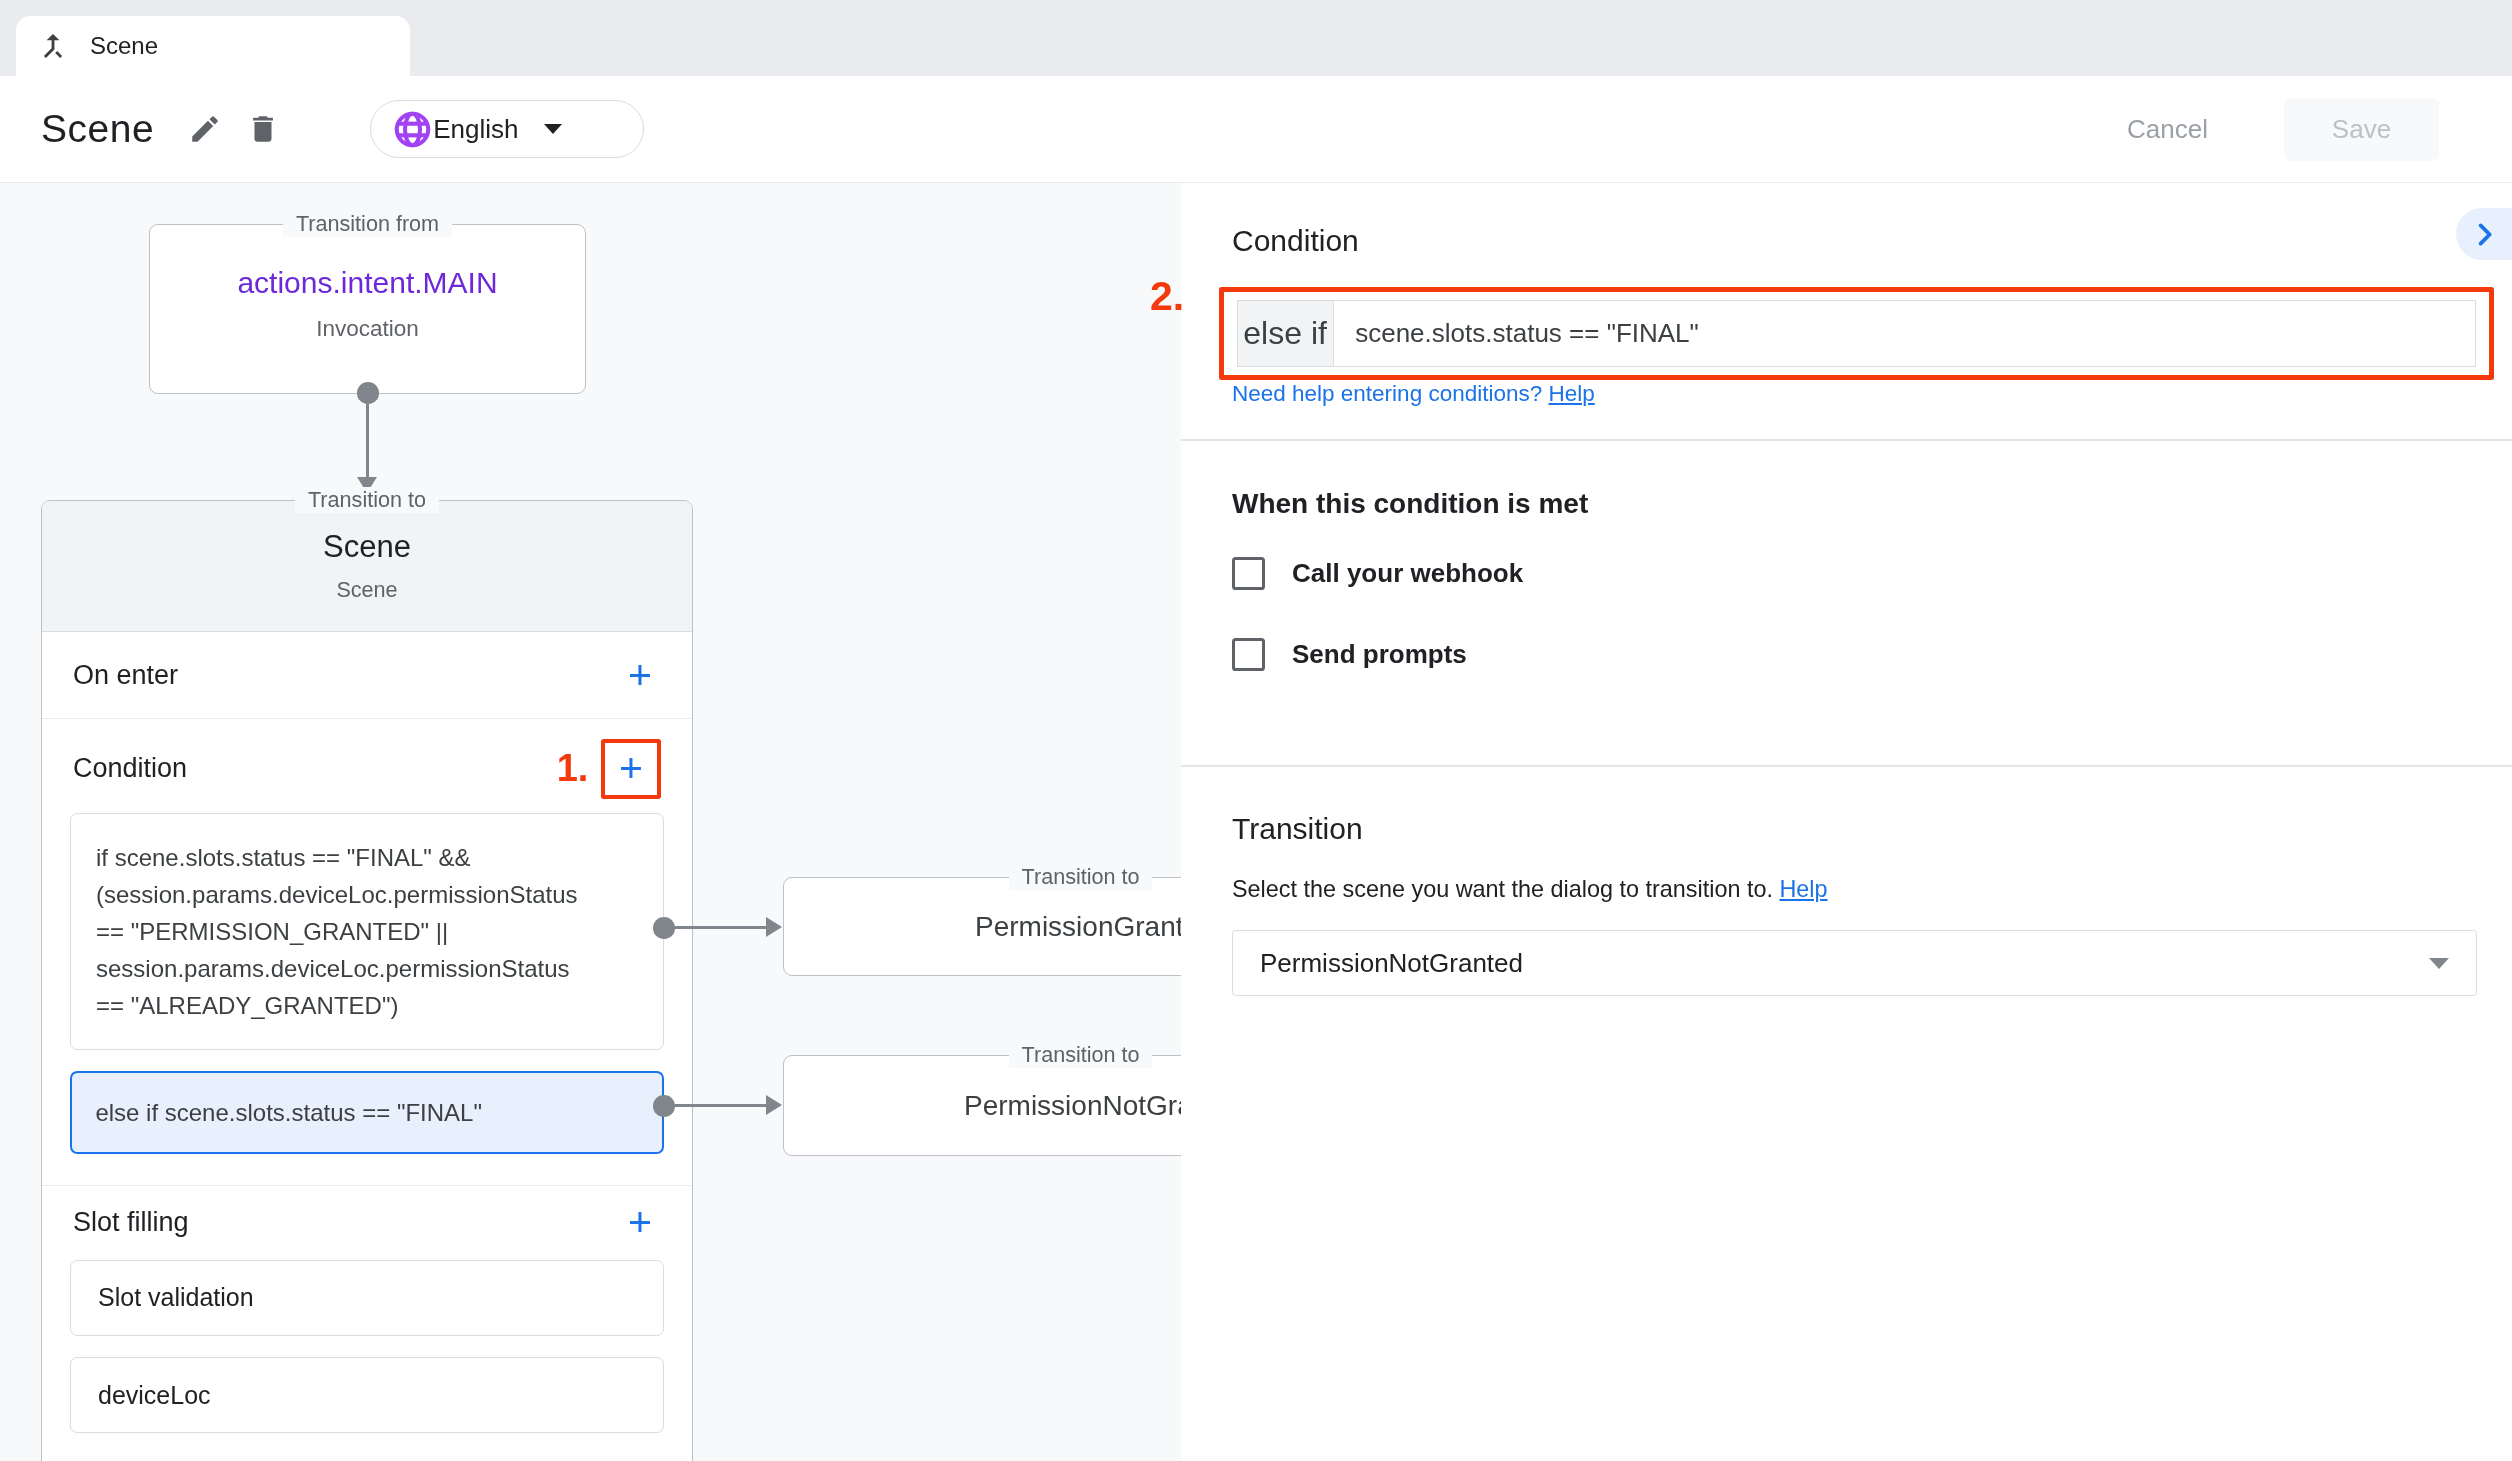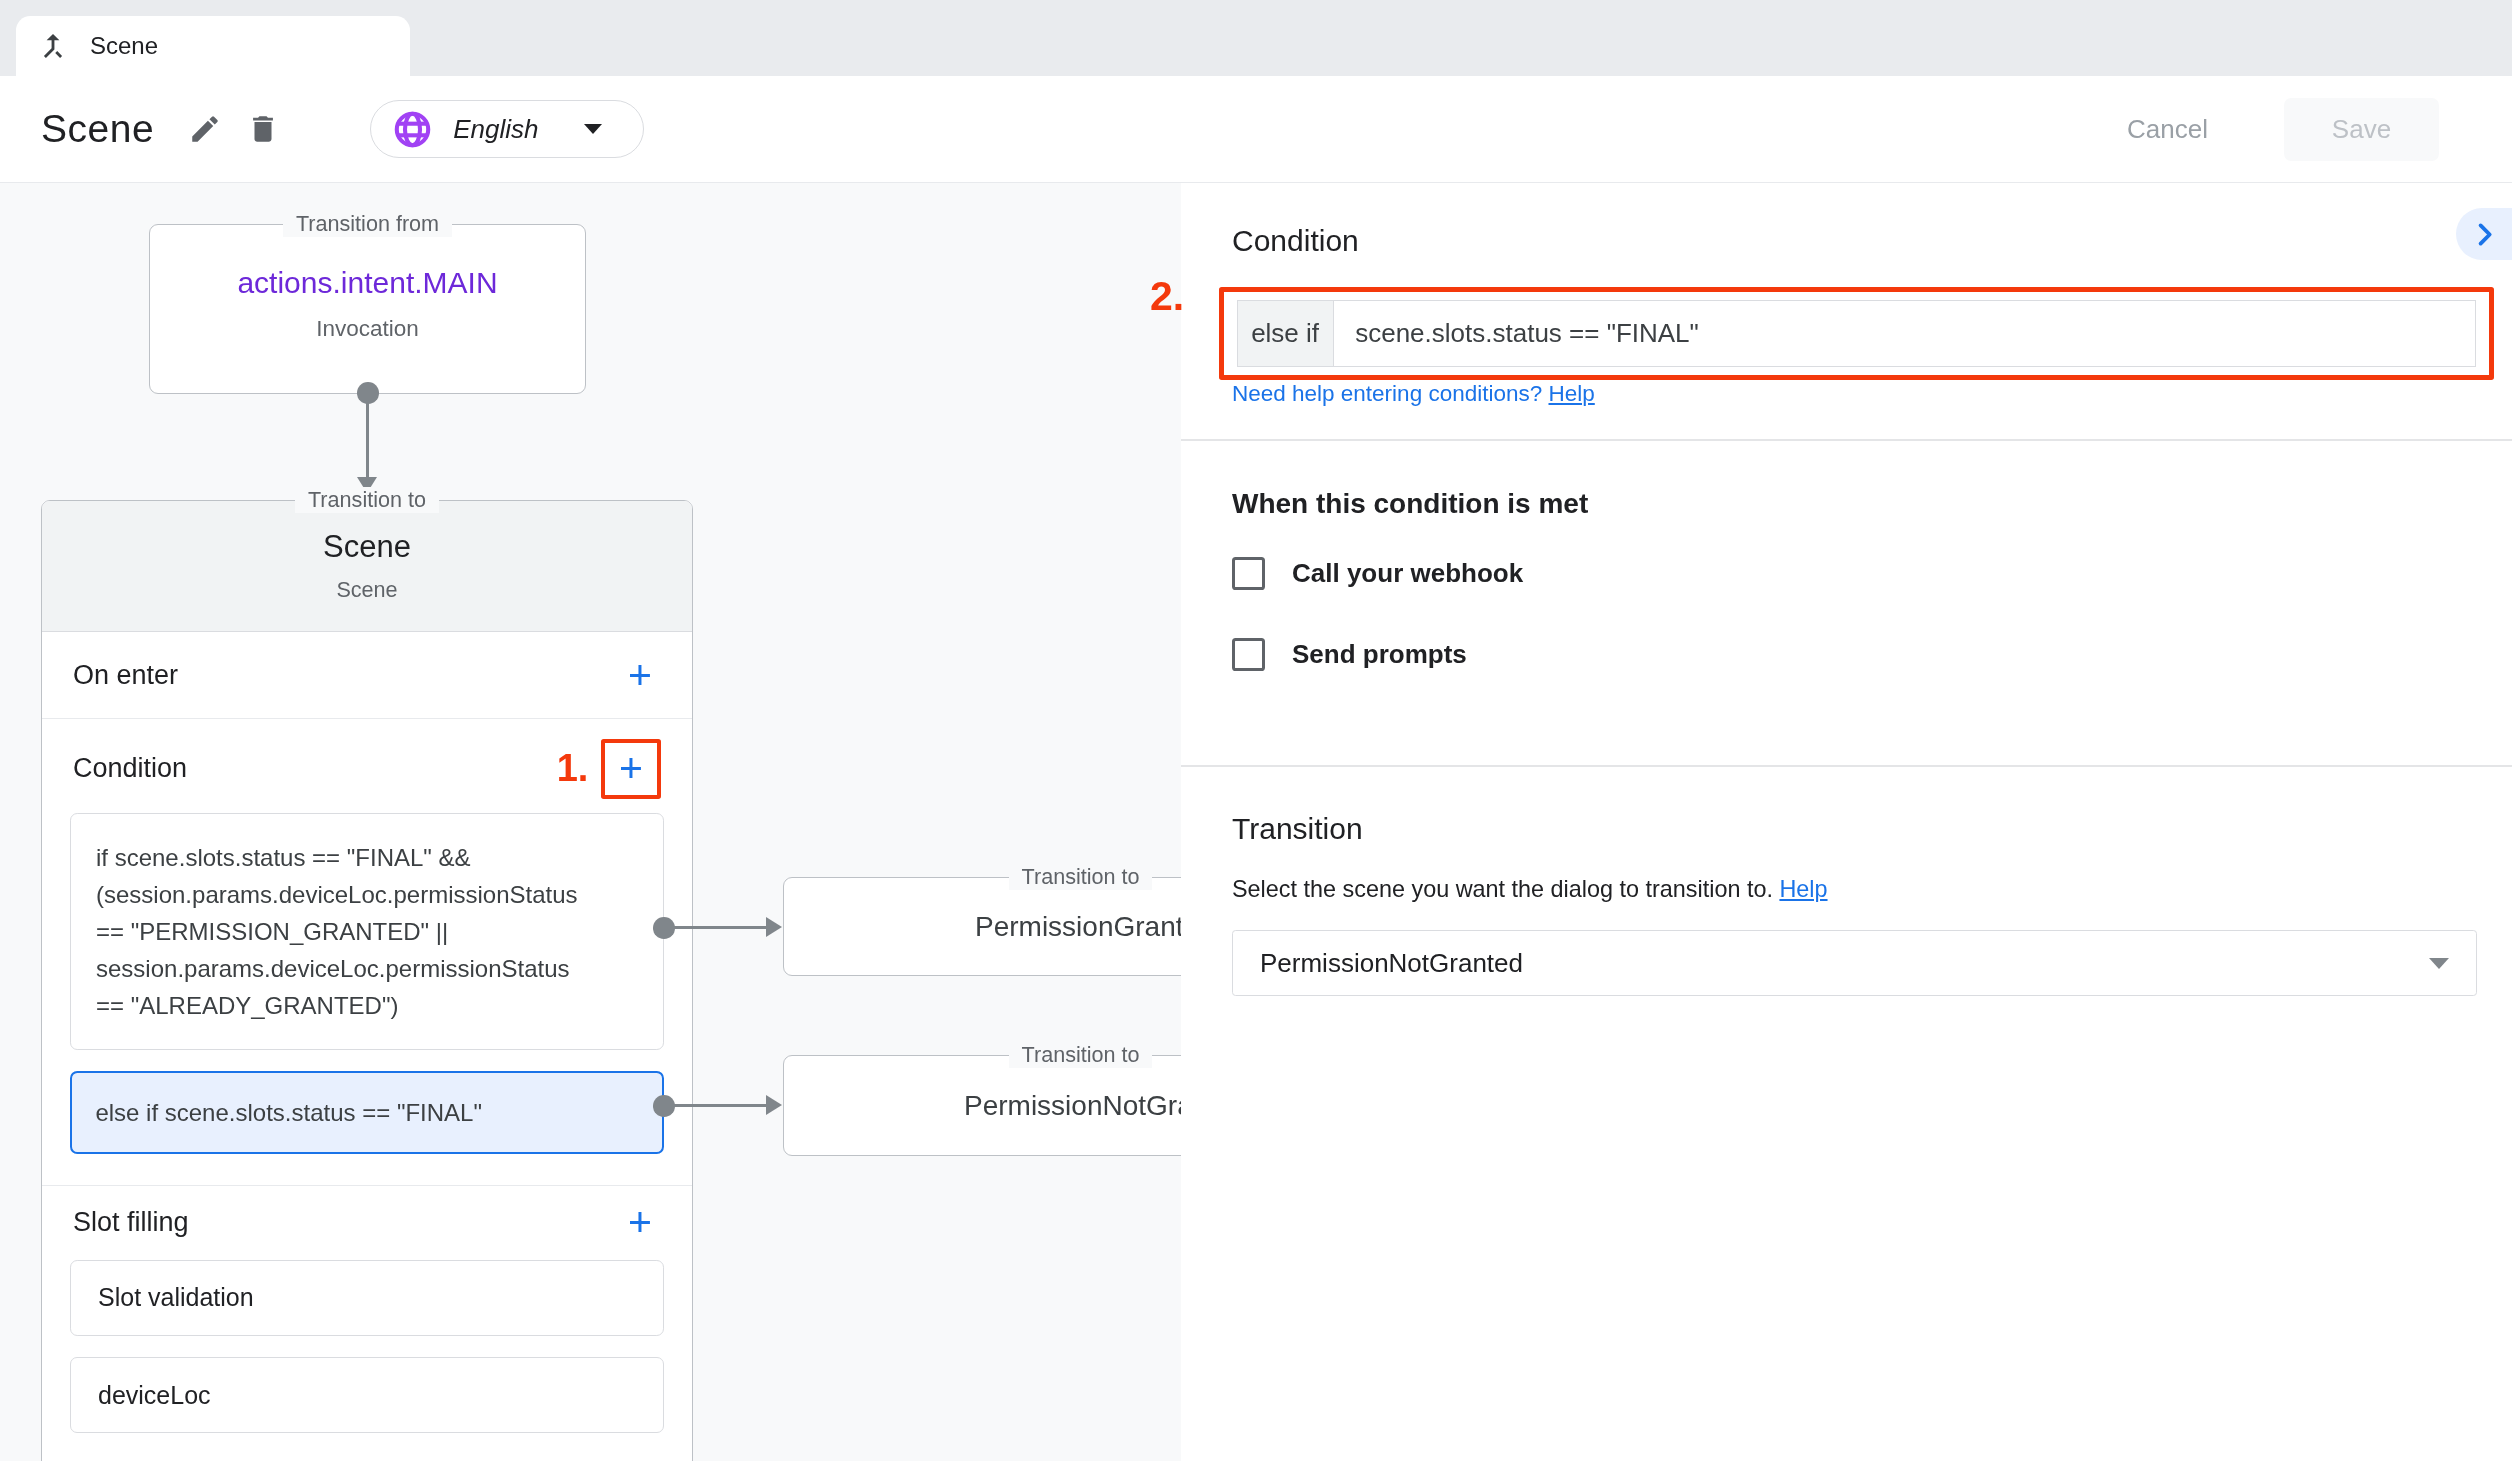--- a/index.html
+++ b/index.html
@@ -14,21 +14,21 @@
   .tab-label { font-size:24px; color:#202124; }
 
   
   .header { position:absolute; left:0; top:76px; width:2512px; height:107px; background:#fff;
             border-bottom:1.8px solid #e8eaed; display:flex; align-items:center; padding:0 41px; }
   .page-title { font-size:39px; color:#202124; letter-spacing:0.5px; }
   .icon-btn { border:none; background:transparent; cursor:pointer; display:flex; align-items:center; justify-content:center;
               width:58px; height:58px; border-radius:50%; }
   .icon-btn.pencil { margin-left:21.6px; }
   .lang-pill { margin-left:78px; height:58px; min-width:274px; border:1.8px solid #dadce0; border-radius:31px;
-               background:#fff; display:flex; align-items:center; gap:20px; padding:0 31px 0 21.6px; cursor:pointer;font-style:italic; }
+               background:#fff; display:flex; align-items:center; padding:0 31px 0 21.6px; cursor:pointer; }
   .lang-label { font-size:26px; color:#202124; }
   .caret-down { width:0; height:0; border-left:9px solid transparent; border-right:9px solid transparent;
                 border-top:10.8px solid #202124; margin-left:25px; }
   .header-spacer { flex:1; }
   .btn-cancel { border:none; background:transparent; color:#9aa0a6; font-size:26px; padding:16px 27px; cursor:pointer; }
   .btn-save { border:none; background:#f8f9fa; color:#bdc1c6; font-size:26px; width:155px; height:63px;
               border-radius:7.2px; margin-left:49px; margin-right:32px; cursor:pointer; }
 
   
   .main { position:absolute; left:0; top:183px; width:2512px; height:1279px; }
@@ -89,21 +89,21 @@
   .target-box .legend > span { margin-left:225px; }
   .target-title { position:absolute; top:50%; transform:translateY(-50%); font-size:28px; color:#3c4043; white-space:nowrap; }
 
   
   .panel-heading { position:absolute; left:51px; font-size:30px; color:#202124; }
   .chevron-btn { position:absolute; right:0; top:25px; width:56px; height:52px; border:none; cursor:pointer;
                  background:#e8f0fe; border-radius:26px 0 0 26px; display:flex; align-items:center; justify-content:center; }
   .redbox2 { position:absolute; left:38px; top:104px; width:1275px; height:93px; border:5.4px solid #f4390c;
              border-radius:2.7px; display:flex; align-items:center; padding:0 12.6px; background:#fff; }
   .elseif-prefix { width:97px; height:67px; background:#f1f3f4; border:1.8px solid #dadce0;
-                   display:flex; align-items:center; justify-content:center; font-size:26px; color:#3c4043; flex:none; }
+                   display:flex; align-items:center; justify-content:center; font-size:32px; color:#3c4043; flex:none; }
   .cond-input { flex:1; height:67px; border:1.8px solid #dadce0; border-left:none; background:#fff;
                 font-size:26px; color:#3c4043; padding:0 21.6px; font-family:"Liberation Sans", sans-serif; outline:none; }
   .help-line { position:absolute; left:51px; top:198px; font-size:22.5px; color:#1a73e8;text-align:center; }
   .help-line a, .inline-link { color:#1a73e8; text-decoration:underline; cursor:pointer; }
   .panel-divider { position:absolute; left:0; width:1331px; height:1.8px; background:#e4e5e7; }
   .subheading { position:absolute; left:51px; font-size:28px; font-weight:600; color:#202124; }
   .cb-row { position:absolute; left:51px; display:flex; align-items:center; gap:27px; cursor:pointer; }
   .checkbox { width:33px; height:33px; border:3.6px solid #5f6368; border-radius:3.6px; background:#fff; flex:none; }
   .cb-label { font-size:26px; font-weight:600; color:#202124; }
   .transition-desc { position:absolute; left:51px; top:693px; font-size:23.4px; color:#202124; }

